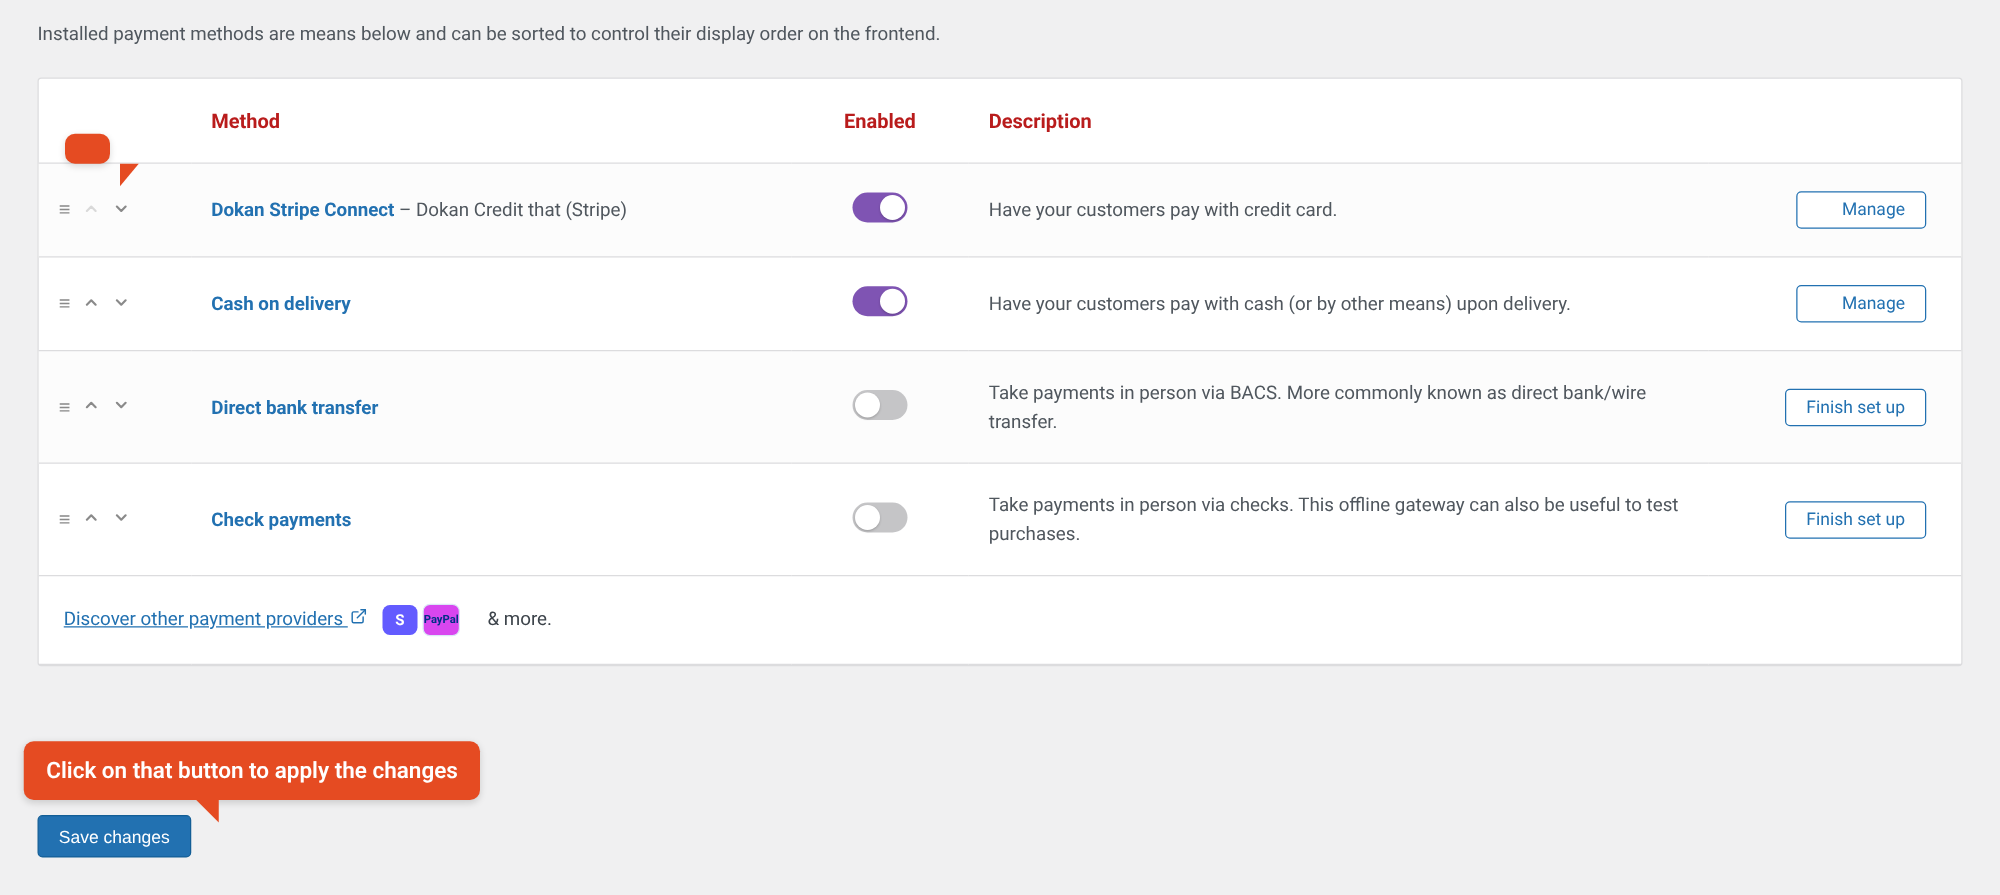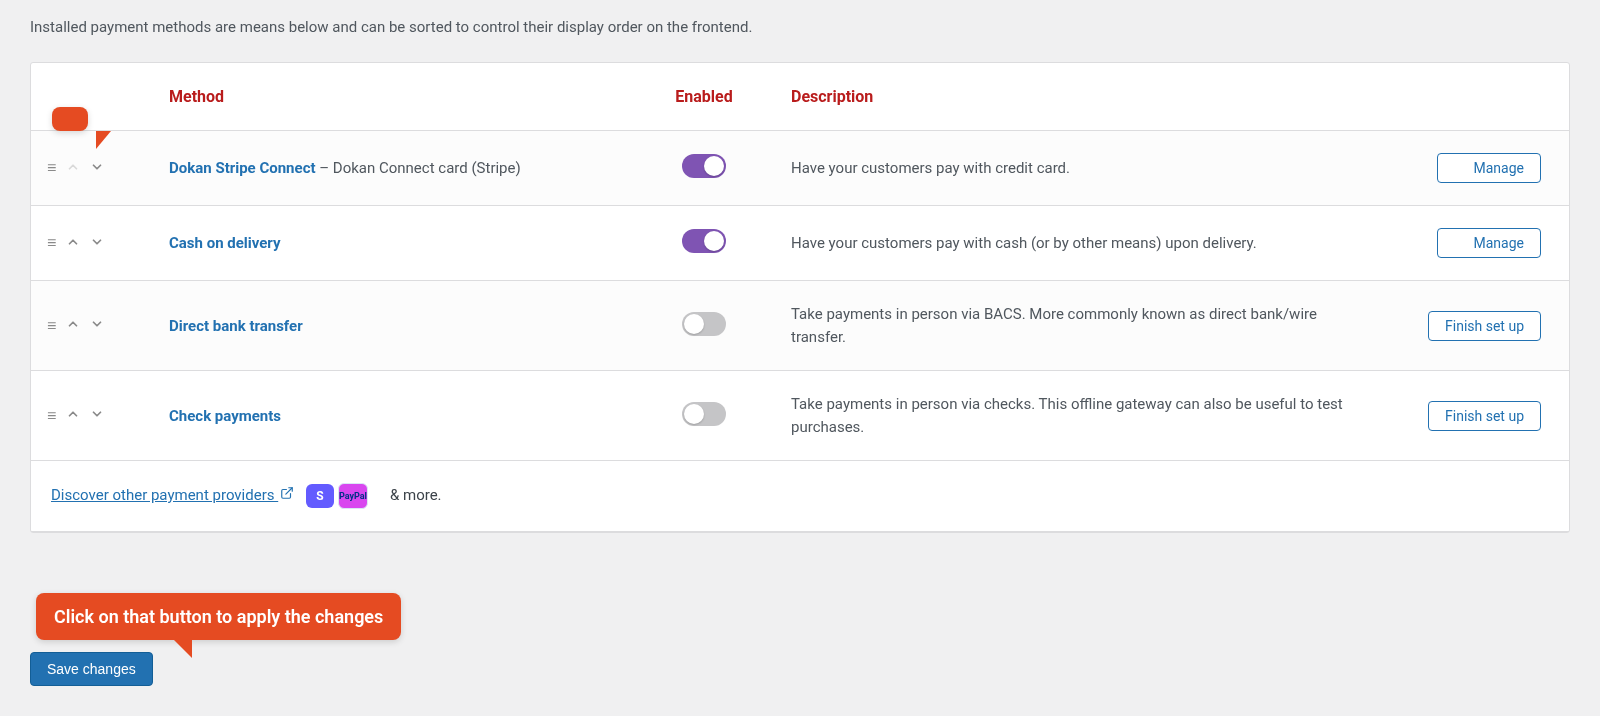--- a/index.html
+++ b/index.html
@@ -195,21 +195,21 @@
     width: 0; height: 0;
     border-style: solid;
   }
   .callout.top-call { left: 52px; top: 107px; max-width: 260px;}
   .callout.top-call .pointer {
     bottom: -18px;
     left: 44px;
     border-width: 18px 15px 0 0;
     border-color: var(--orange) transparent transparent transparent;
   }
-  .callout.bottom-call { left: 36px; bottom: 76px; max-width: 360px;}
+  .callout.bottom-call { left: 19px; bottom: 76px; max-width: 360px;}
   .callout.bottom-call .pointer {
     bottom: -18px;
     left: 138px;
     border-width: 18px 0 0 18px;
     border-color: var(--orange) transparent transparent transparent;
   }
   .desc-cell { color: var(--text-light); line-height:1.5; }
 </style>
 </head>
 <body>
@@ -234,21 +234,21 @@
       <tr class="data-row">
             <td class="cell-sort"><span class="sort-group">
                 <span class="drag-handle">≡</span>
                 <span class="arrow-btn disabled"><svg width="14" height="14" viewBox="0 0 24 24" fill="none" stroke="currentColor" stroke-width="3" stroke-linecap="round" stroke-linejoin="round">
                     <polyline points="18 15 12 9 6 15"></polyline>
                   </svg></span>
                 <span class="arrow-btn "><svg width="14" height="14" viewBox="0 0 24 24" fill="none" stroke="currentColor" stroke-width="3" stroke-linecap="round" stroke-linejoin="round">
                     <polyline points="6 9 12 15 18 9"></polyline>
                   </svg></span>
               </span></td>
-            <td><a class="method-name" href="#">Dokan Stripe Connect</a><span class="method-extra"> – Dokan Connect card (Stripe)</span></td>
+            <td><a class="method-name" href="#">Dokan Stripe Connect</a><span class="method-extra"> – Dokan Credit that (Stripe)</span></td>
             <td class="cell-enabled"><span class="toggle on"><span class="knob"></span></span></td>
             <td class="desc-cell">Have your customers pay with credit card.</td>
             <td class="action-cell"><span class="action-btn">Manage</span></td>
           </tr>
           <tr class="data-row">
             <td class="cell-sort"><span class="sort-group">
                 <span class="drag-handle">≡</span>
                 <span class="arrow-btn "><svg width="14" height="14" viewBox="0 0 24 24" fill="none" stroke="currentColor" stroke-width="3" stroke-linecap="round" stroke-linejoin="round">
                     <polyline points="18 15 12 9 6 15"></polyline>
                   </svg></span>

